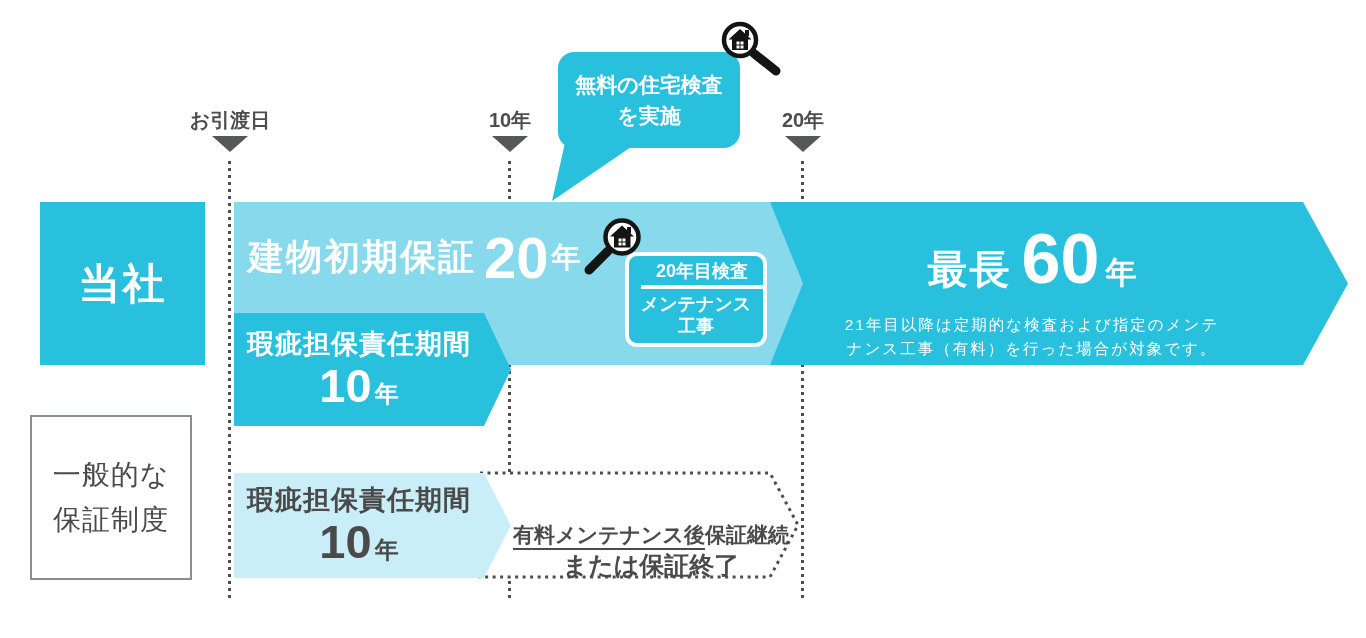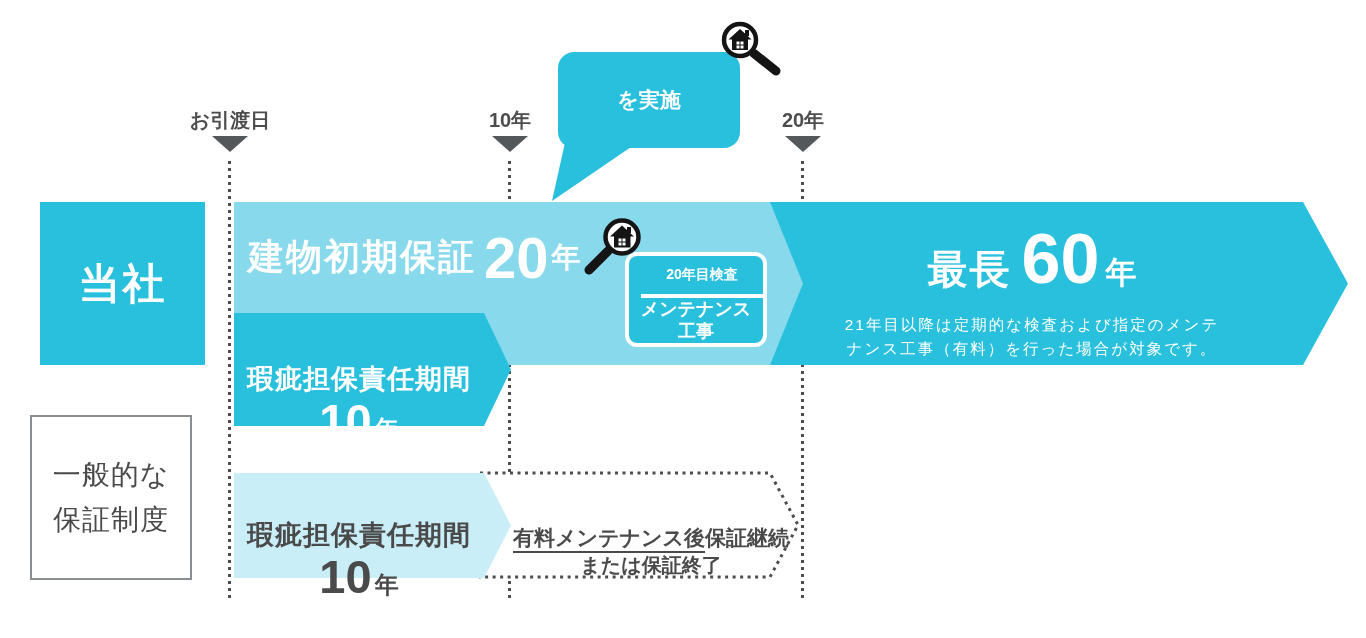--- a/index.html
+++ b/index.html
@@ -45,21 +45,21 @@
 
   
   .initial-warranty{position:absolute;left:248px;top:202px;height:111px;z-index:7;
     display:flex;align-items:baseline;color:#fff;font-weight:bold;white-space:nowrap;}
   .initial-warranty .prefix{font-size:36px;letter-spacing:2px;align-self:center;}
   .initial-warranty .num{font-size:58px;margin-left:8px;line-height:111px;}
   .initial-warranty .unit{font-size:29px;margin-left:3px;}
   .initial-warranty{align-items:center;}
 
   .period-block{position:absolute;z-index:7;display:flex;flex-direction:column;
-    align-items:center;justify-content:center;font-weight:bold;white-space:nowrap;margin-top:35px;}
+    align-items:center;justify-content:center;font-weight:bold;white-space:nowrap;}
   .period-dark{left:234px;top:313px;width:250px;height:113px;color:#fff;}
   .period-pale{left:234px;top:473px;width:250px;height:105px;color:var(--ink);}
   .period-block .t1{font-size:27px;letter-spacing:1px;}
   .period-block .row2{display:flex;align-items:baseline;margin-top:-4px;}
   .period-block .num{font-size:47px;}
   .period-block .unit{font-size:24px;margin-left:3px;}
 
   .max-block{position:absolute;left:761px;top:202px;width:542px;height:163px;z-index:7;
     display:flex;flex-direction:column;align-items:center;justify-content:center;
     color:#fff;white-space:nowrap;}
@@ -67,38 +67,38 @@
   .max-block .prefix{font-size:40px;letter-spacing:2px;margin-right:10px;}
   .max-block .num{font-size:70px;}
   .max-block .unit{font-size:31px;margin-left:6px;}
   .max-block .note{margin-top:14px;font-size:15.5px;letter-spacing:2px;
     line-height:1.5;text-align:center;font-weight:normal;}
 
   
   .inspect-box{position:absolute;left:625px;top:252px;width:142px;height:95px;z-index:5;
     border:4px solid #fff;border-radius:12px;background:var(--cyan);display:flex;
     flex-direction:column;color:#fff;font-weight:bold;overflow:hidden;}
-  .inspect-box .cell-top{height:42px;border-bottom:4px solid #fff;display:flex;
-    align-items:center;justify-content:center;font-size:14px;white-space:nowrap;margin-left:12px;}
+  .inspect-box .cell-top{height:33px;border-bottom:4px solid #fff;display:flex;
+    align-items:center;justify-content:center;font-size:18px;white-space:nowrap;margin-left:12px;}
   .inspect-box .cell-bottom{flex:1;display:flex;flex-direction:column;align-items:center;
     justify-content:center;font-size:18px;line-height:1.2;white-space:nowrap;}
 
   
   .bubble{position:absolute;left:558px;top:52px;width:182px;height:96px;z-index:5;
     background:var(--cyan);border-radius:16px;display:flex;flex-direction:column;
     align-items:center;justify-content:center;color:#fff;font-size:21px;font-weight:bold;
     line-height:1.5;white-space:nowrap;}
 
   
   .after-box-text{position:absolute;left:505px;top:498px;width:292px;height:104px;z-index:7;
     display:flex;flex-direction:column;align-items:center;justify-content:center;
     color:var(--ink);font-weight:bold;white-space:nowrap;padding-top:2px;}
   .after-box-text .l1{font-size:21px;}
   .after-box-text .l1 .u{border-bottom:2.5px solid var(--ink);padding-bottom:2px;}
-  .after-box-text .l2{font-size:20px;text-align:right;}
+  .after-box-text .l2{font-size:25px;text-align:right;}
 
   svg.overlay{position:absolute;left:0;top:0;z-index:6;pointer-events:none;}
   svg.underlay{position:absolute;left:0;top:0;z-index:1;pointer-events:none;}
 </style>
 </head>
 <body>
 
 <div id="canvas">
 
   <div class="marker-label" style="left:230px;">お引渡日</div>
@@ -166,20 +166,21 @@
 
   <div class="inspect-box">
     <div class="cell-top">20年目検査</div>
     <div class="cell-bottom">
       <span>メンテナンス</span>
       <span>工事</span>
     </div>
   </div>
 
   <div class="bubble">
+    <span>無料の住宅検査</span>
     <span>を実施</span>
   </div>
 
   <div class="after-box-text">
     <span class="l1">
       <span class="u">有料メンテナンス後</span><span>保証継続</span>
     </span>
     <span class="l2">または保証終了</span>
   </div>
 

